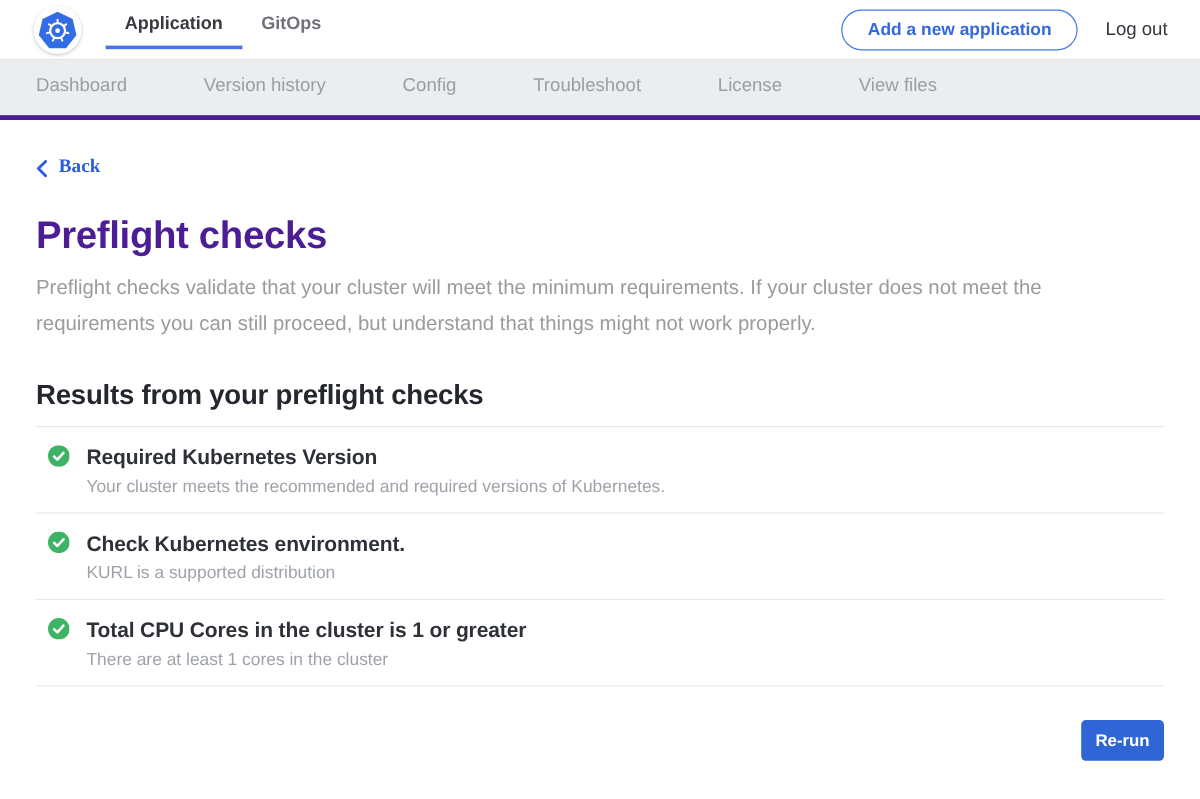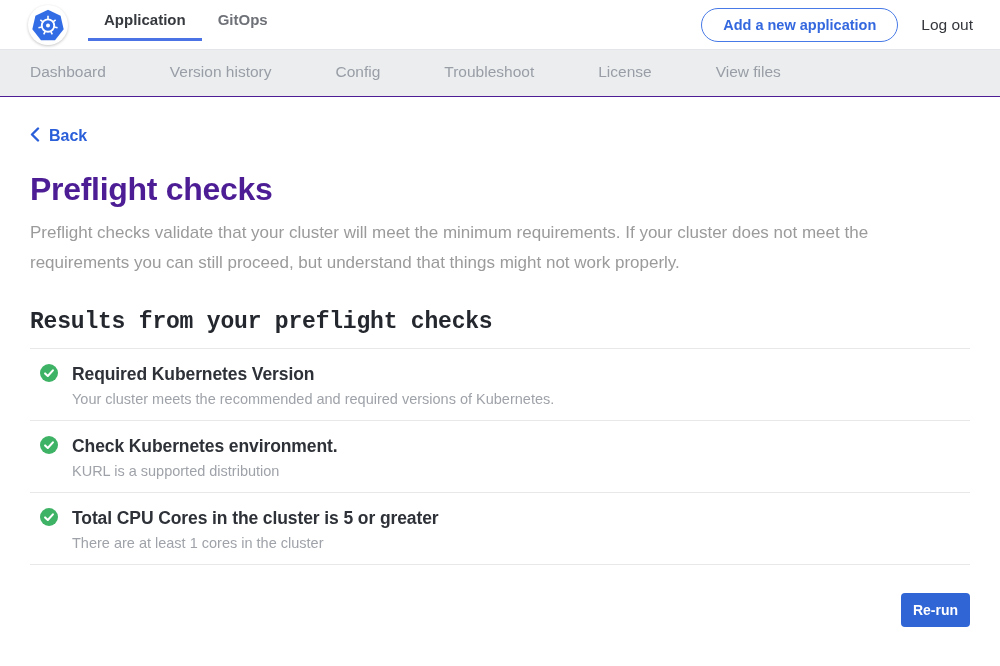--- a/index.html
+++ b/index.html
@@ -18,36 +18,36 @@
   .top-tab.active { color:#36393e; }
   .top-tab.active::after { content:""; position:absolute; left:0; right:0; bottom:-1px;
     height:3px; background:#4b73e6; }
   .topbar-spacer { flex:1; }
   .add-app-btn { border:1px solid #477ae6; background:#fff; color:#3468df;
     font-family:inherit; font-size:14.5px; font-weight:bold; border-radius:17px;
     padding:8px 21px; cursor:pointer; white-space:nowrap; }
   .logout { margin-left:23px; font-size:15.5px; color:#33363b; cursor:pointer; }
 
   
-  .subnav { background:#ebedef; border-bottom:1px solid #4c1d95; padding:13px 30px 15px; }
+  .subnav { background:#ebedef; border-bottom:4px solid #4c1d95; padding:13px 30px 15px; }
   .subnav-row { list-style:none; display:flex; }
   .subnav-row li { margin-right:64px; }
   .subnav-row.row2 { margin-top:15px; padding-left:22px; }
   .subnav-row a { text-decoration:none; font-size:15.5px; color:#999ea6; cursor:pointer; }
 
   
   .main { padding:30px 30px 0; }
-  .back-link { display:inline-flex; align-items:flex-start; color:#2b5fd9; font-size:16px;
-    font-weight:bold; text-decoration:none; cursor:pointer; }
+  .back-link { display:inline-flex; align-items:flex-end; color:#2b5fd9; font-size:16px;
+    font-weight:bold; text-decoration:none; cursor:pointer;font-family:Liberation Serif, serif; }
   .back-link svg { margin-right:9px; }
   h1.page-title { margin-top:24px; font-size:32px; line-height:38px; color:#4c1d95;
     letter-spacing:-.3px; }
   .page-desc { margin-top:10px; width:920px; font-size:17px; line-height:30px; color:#9b9b9b; }
   h2.results-title { margin-top:30px; font-size:23px; line-height:28px; color:#24282e;
-    letter-spacing:-.2px;font-family:Liberation Mono, monospace; }
+    letter-spacing:-.2px; }
 
   .check-list { margin-top:12px; border-top:1px solid #e6e8ea; }
   .check-item { border-bottom:1px solid #e6e8ea; padding:15px 0 13px 10px; }
   .check-head { display:flex; align-items:flex-start; }
   .check-head .icon { width:18px; height:18px; margin-right:14px; flex:0 0 auto; }
   .check-title { font-size:17.5px; font-weight:bold; color:#2e3238; letter-spacing:-.1px; }
   .check-msg { margin:6px 0 0 32px; font-size:14.5px; color:#9fa3a9; }
 
   .footer-actions { display:flex; justify-content:flex-end; margin-top:28px; }
   .rerun-btn { background:#3065d6; color:#fff; border:0; border-radius:4px;
@@ -134,21 +134,21 @@
       </div>
       <p class="check-msg">KURL is a supported distribution</p>
     </div>
 
     <div class="check-item">
       <div class="check-head">
         <svg class="icon" viewBox="0 0 18 18">
           <circle cx="9" cy="9" r="9" fill="#3eb265"></circle>
           <path d="M5.1 9.4 L7.8 12 L12.9 6.4" fill="none" stroke="#fff" stroke-width="2.1" stroke-linecap="round" stroke-linejoin="round"></path>
         </svg>
-        <span class="check-title">Total CPU Cores in the cluster is 5 or greater</span>
+        <span class="check-title">Total CPU Cores in the cluster is 1 or greater</span>
       </div>
       <p class="check-msg">There are at least 1 cores in the cluster</p>
     </div>
 
   </div>
 
   <div class="footer-actions">
     <button class="rerun-btn">Re-run</button>
   </div>
 

